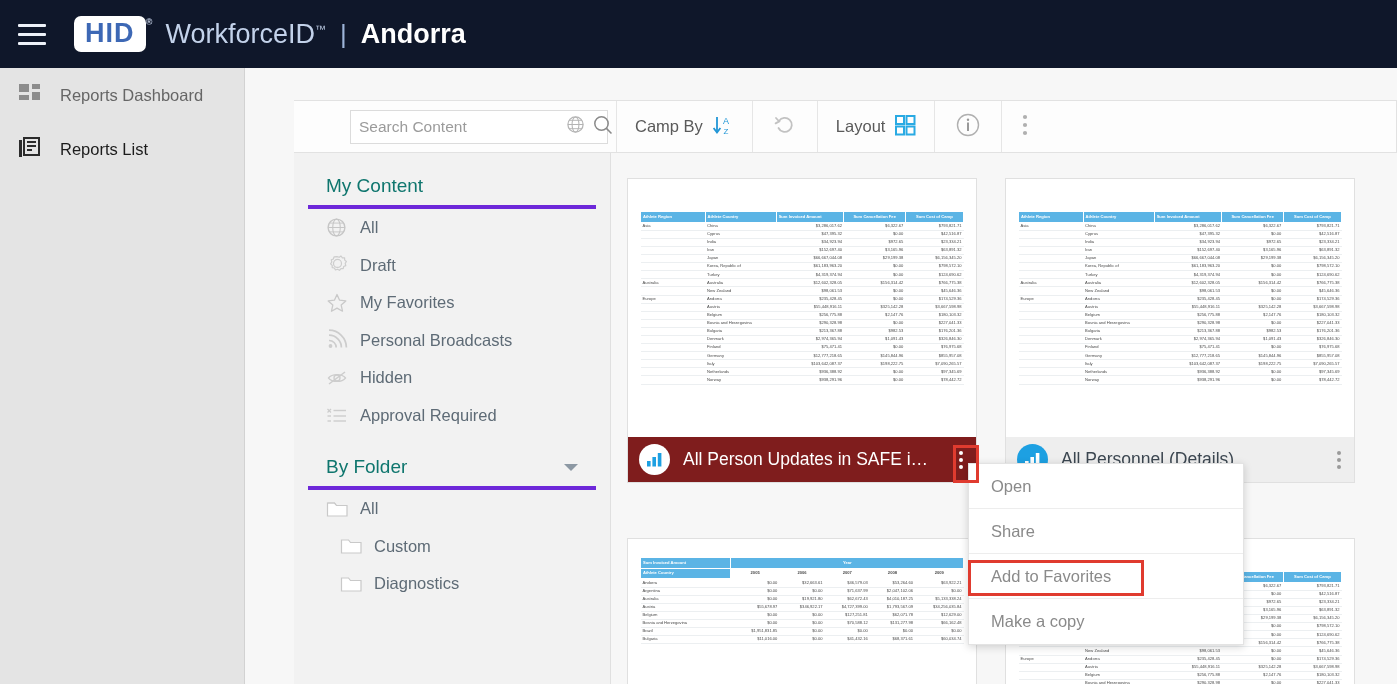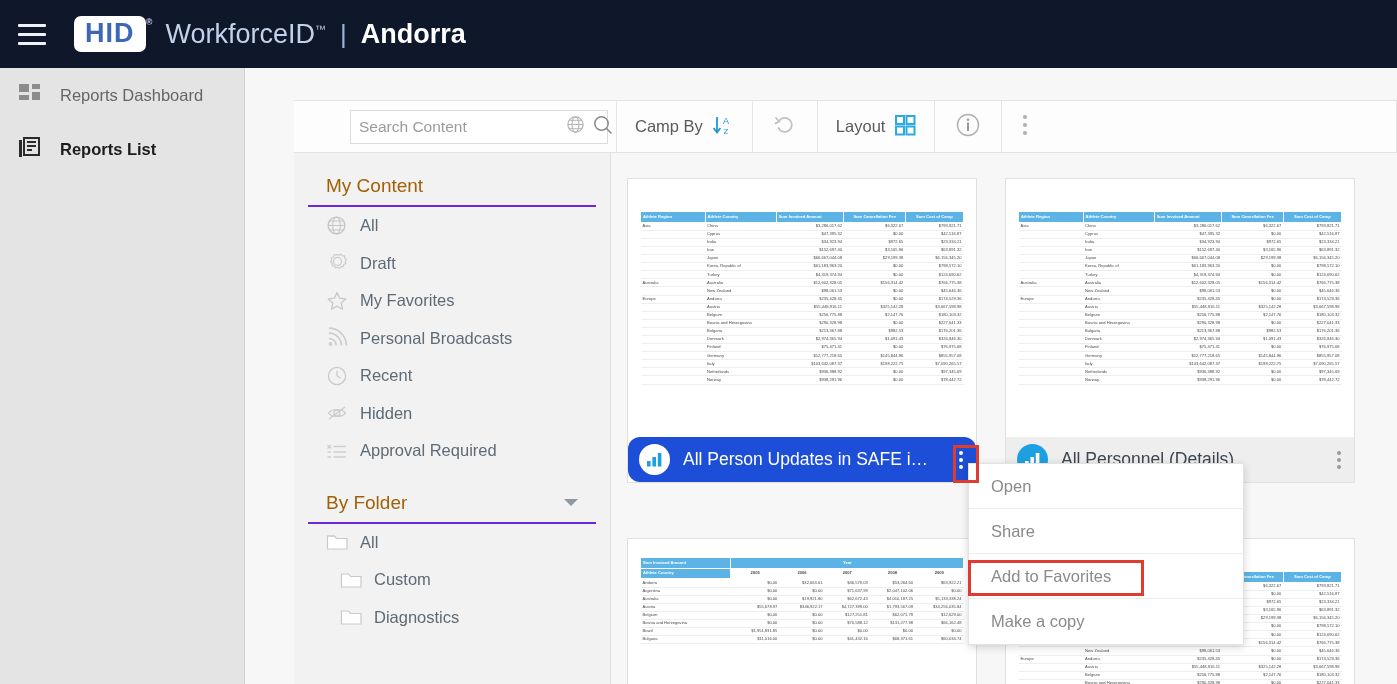--- a/index.html
+++ b/index.html
@@ -31,21 +31,21 @@
   .brand-section { color: #ffffff; font-size: 27px; font-weight: bold; }
 
   
   .leftnav {
     position: absolute; left: 0; top: 68px; width: 245px; height: 616px;
     background: #e4e4e4; border-right: 1px solid #d2d2d2;
   }
   .nav-item { display: flex; align-items: center; height: 54px; padding-left: 18px; cursor: pointer; }
   .nav-item .nav-ico { width: 34px; display: flex; align-items: center; justify-content: flex-start; }
   .nav-label { font-size: 16.5px; color: #666; margin-left: 8px; }
-  .nav-item.active .nav-label { color: #1c1c1c; font-weight: bold; }
+  .nav-item.active .nav-label { color: #1c1c1c; font-weight: normal; }
 
   
   .content { position: absolute; left: 245px; top: 68px; width: 1152px; height: 616px; background: #f7f7f7; }
 
   
   .toolbar {
     position: absolute; left: 49px; top: 32px; width: 1103px; height: 53px;
     background: #fdfdfd; border: 1px solid #e2e2e2; border-left: none;
     display: flex; align-items: stretch;
   }
@@ -66,22 +66,22 @@
   }
   .tb-btn.icon-only { padding: 0 20px; }
 
   
   .contentnav {
     position: absolute; left: 49px; top: 85px; width: 317px; height: 531px;
     background: #f2f2f2; border-right: 1px solid #e0e0e0;
     padding: 22px 0 0 0; overflow: hidden;
   }
   .cn-header {
-    font-size: 19px; color: #a16207; padding: 0 18px 8px 18px;
-    margin: 0 14px 0 14px; border-bottom: 2px solid #6d28d9;
+    font-size: 19px; color: #0f766e; padding: 0 18px 8px 18px;
+    margin: 0 14px 0 14px; border-bottom: 4px solid #6d28d9;
     display: flex; align-items: center; justify-content: space-between;
   }
   .cn-header.sub { margin-top: 22px; }
   .cn-item { display: flex; align-items: center; height: 37.5px; padding-left: 32px; cursor: pointer; }
   .cn-item .cn-ico { width: 30px; display: flex; align-items: center; }
   .cn-item .cn-label { font-size: 16.5px; color: #5e6b76; margin-left: 4px; white-space: nowrap; }
   .cn-item.folder { padding-left: 32px; }
   .cn-item.folder.indent { padding-left: 46px; }
   .cn-item.selected { background: #e6e6e6; }
   .cn-item.selected .cn-label { color: #3c4751; }
@@ -96,21 +96,21 @@
   }
   .card.c1 { left: 15px; top: 25px; }
   .card.c2 { left: 393px; top: 25px; }
   .card.c3 { left: 15px; top: 385px; }
   .card.c4 { left: 393px; top: 385px; }
   .card-thumb { position: absolute; left: 0; top: 0; right: 0; height: 260px; overflow: hidden; background: #fff; }
   .card-footer {
     position: absolute; left: 0; right: 0; bottom: 0; height: 45px;
     display: flex; align-items: center; background: #eeeeee; padding-left: 11px;
   }
-  .card.selected .card-footer { background: #1d4ed8; border-radius: 12px; }
+  .card.selected .card-footer { background: #7f1d1d; }
   .card-icon {
     width: 31px; height: 31px; border-radius: 50%; background: #1da0e2;
     display: flex; align-items: center; justify-content: center; flex: 0 0 auto;
   }
   .card.selected .card-icon { background: #ffffff; }
   .card-title { font-size: 17.5px; color: #3c4751; margin-left: 13px; white-space: nowrap; overflow: hidden; }
   .card.selected .card-title { color: #ffffff; }
   .card-kebab {
     margin-left: auto; width: 30px; height: 45px; display: flex; flex-direction: column;
     align-items: center; justify-content: center; gap: 3px; cursor: pointer;
@@ -317,30 +317,20 @@
           <svg width="22" height="22" viewBox="0 0 22 22">
             <circle cx="4.5" cy="17" r="1.9" fill="#cdcdcd"></circle>
             <path d="M3 11.5 A7 7 0 0 1 10.2 18.6" fill="none" stroke="#cdcdcd" stroke-width="1.7"></path>
             <path d="M3 6.2 A12.3 12.3 0 0 1 15.4 18.6" fill="none" stroke="#cdcdcd" stroke-width="1.7"></path>
             <path d="M3 1.2 A17.4 17.4 0 0 1 20.4 18.6" fill="none" stroke="#cdcdcd" stroke-width="1.7"></path>
           </svg>
         </span>
         <span class="cn-label">Personal Broadcasts</span>
       </div>
 
-      <div class="cn-item">
-        <span class="cn-ico">
-          <svg width="22" height="22" viewBox="0 0 22 22">
-            <circle cx="11" cy="11" r="8.6" fill="none" stroke="#c9c9c9" stroke-width="1.3"></circle>
-            <line x1="11" y1="5.8" x2="11" y2="11" stroke="#c9c9c9" stroke-width="1.3"></line>
-            <line x1="11" y1="11" x2="14.6" y2="13.2" stroke="#c9c9c9" stroke-width="1.3"></line>
-          </svg>
-        </span>
-        <span class="cn-label">Recent</span>
-      </div>
 
       <div class="cn-item">
         <span class="cn-ico">
           <svg width="24" height="22" viewBox="0 0 24 22">
             <path d="M2.5 11 C6 6.4 16 6.4 19.5 11 C16 15.6 6 15.6 2.5 11 Z" fill="none" stroke="#cdcdcd" stroke-width="1.3"></path>
             <circle cx="11" cy="11" r="3" fill="none" stroke="#cdcdcd" stroke-width="1.3"></circle>
             <line x1="3" y1="17" x2="19" y2="5" stroke="#cdcdcd" stroke-width="1.5"></line>
           </svg>
         </span>
         <span class="cn-label">Hidden</span>

